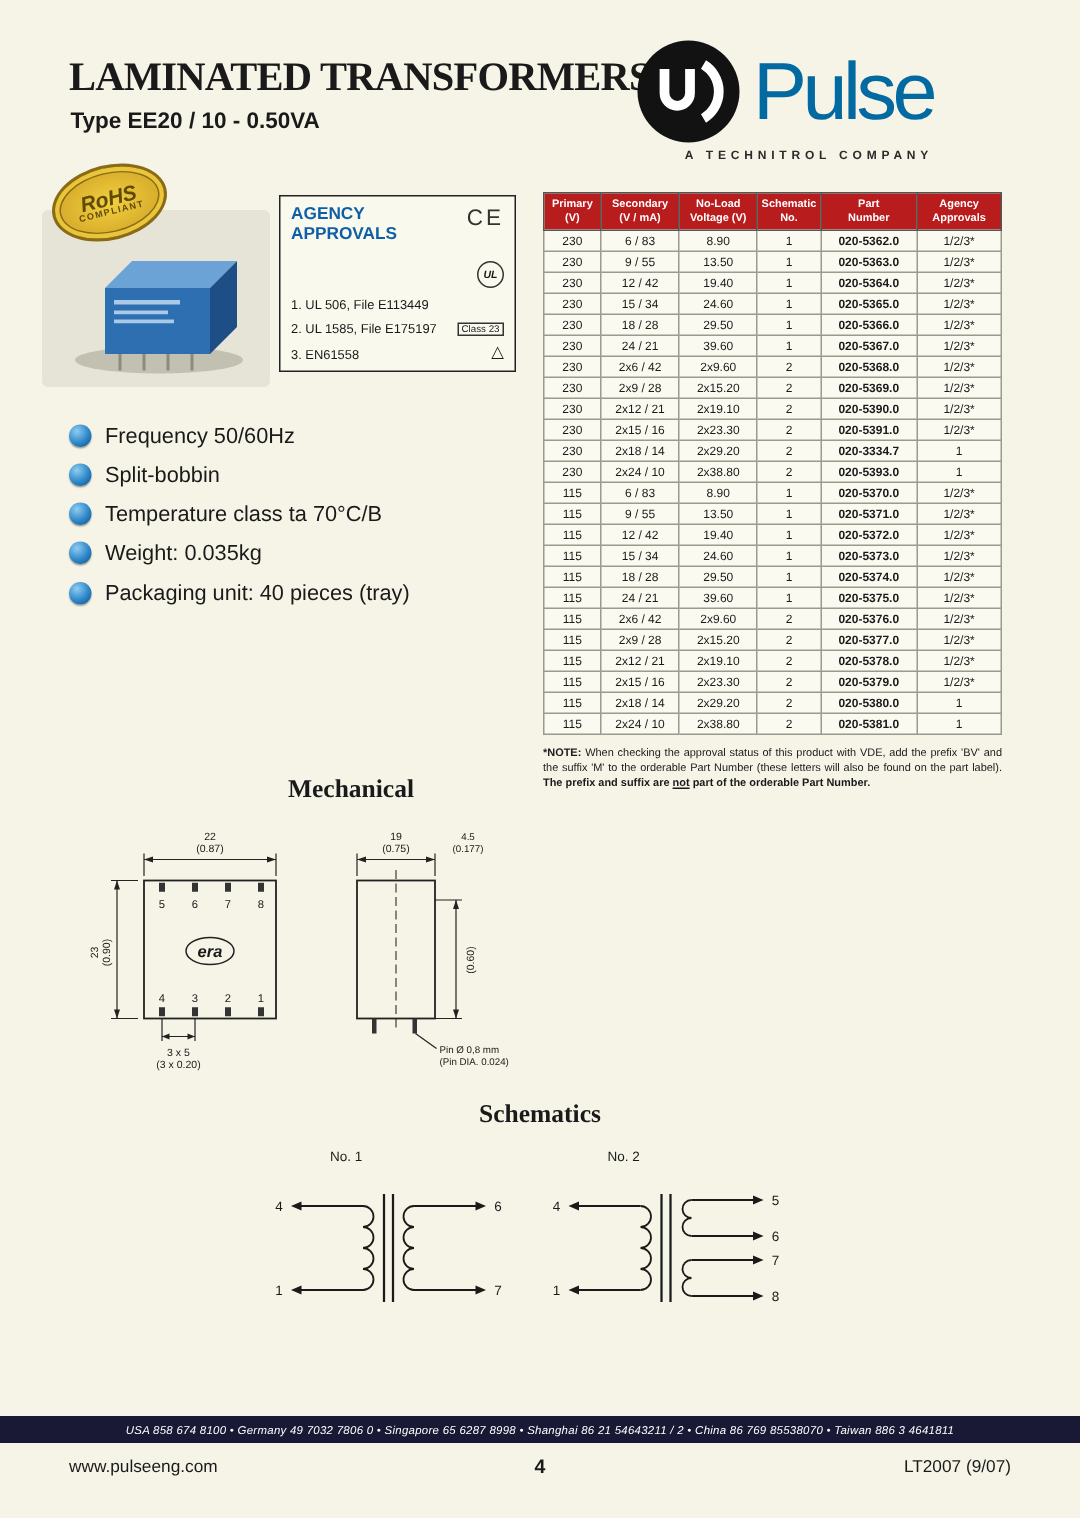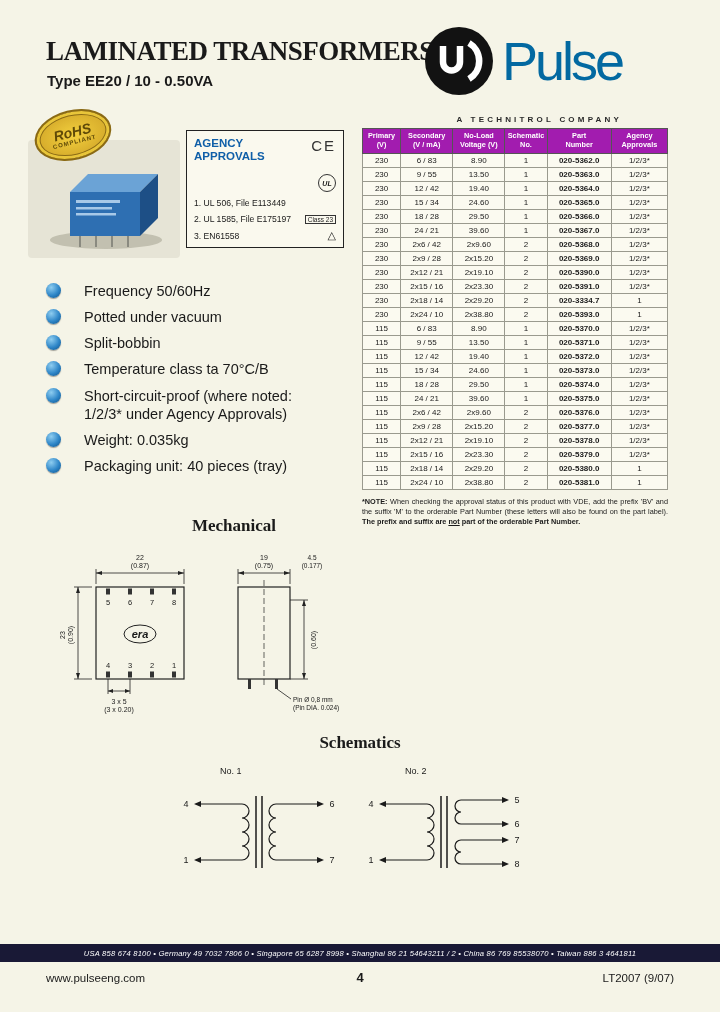--- a/index.html
+++ b/index.html
@@ -6,21 +6,21 @@
   body{background:#9a9a92;font-family:"Liberation Sans",sans-serif;color:#1a1a1a;}
   .page{position:relative;width:720px;height:1012px;background:#f5f4e7;margin:0 auto;overflow:hidden;}
   .abs{position:absolute;}
 
   .title{left:46px;top:36px;font-family:"Liberation Serif",serif;font-weight:bold;font-size:27px;letter-spacing:-0.5px;}
   .subtitle{left:47px;top:72px;font-size:15px;font-weight:bold;}
 
   .brand{left:424px;top:26px;display:flex;flex-direction:column;align-items:flex-end;}
   .brand-row{display:flex;align-items:center;gap:8px;}
   .wordmark{font-size:54px;font-weight:normal;letter-spacing:-3px;line-height:1;color:#0369a1;}
-  .tagline{font-size:8px;letter-spacing:3.2px;color:#2a2a2a;margin-top:19px;font-weight:bold;}
+  .tagline{font-size:8px;letter-spacing:3.2px;color:#2a2a2a;margin-top:3px;font-weight:bold;}
 
   .rohs{left:34px;top:110px;width:74px;height:46px;transform:rotate(-14deg);border-radius:50%;
     background:radial-gradient(#f3d03e,#c89a22);border:2px solid #8a6a15;
     box-shadow:inset 0 0 0 3px #e8c53a, inset 0 0 0 4px #8a6a15;
     display:flex;flex-direction:column;align-items:center;justify-content:center;z-index:3;}
   .rohs-top{font-size:14px;font-weight:bold;font-style:italic;color:#5f4a08;line-height:1;}
   .rohs-bottom{font-size:6px;font-weight:bold;letter-spacing:1px;color:#5f4a08;}
 
   .photo{left:28px;top:140px;}
 
@@ -28,28 +28,28 @@
   .agency-head{display:flex;justify-content:space-between;}
   .agency-title{color:#0f5fa8;font-weight:bold;font-size:11.5px;line-height:1.15;}
   .agency-marks{display:flex;flex-direction:column;align-items:flex-end;gap:20px;}
   .ce{font-size:15px;letter-spacing:2px;color:#333;}
   .ulc{width:16px;height:16px;border:1.2px solid #333;border-radius:50%;display:flex;align-items:center;justify-content:center;font-size:7px;font-weight:bold;font-style:italic;}
   .agency-item{display:flex;justify-content:space-between;align-items:center;font-size:8.6px;margin-top:6px;}
   .classtag{border:1px solid #333;font-size:6.5px;padding:0 2px;white-space:nowrap;}
   .tri{font-size:11px;line-height:1;}
 
   .features{left:46px;top:282px;width:270px;display:flex;flex-direction:column;gap:8px;}
-  .feature{display:flex;gap:23px;font-size:14.5px;align-items:flex-start;line-height:1.25;}
+  .feature{display:flex;gap:9px;font-size:14.5px;align-items:flex-start;line-height:1.25;}
   .ball{flex:none;width:15px;height:15px;border-radius:50%;margin-top:1px;
     background:radial-gradient(circle at 35% 30%,#8ecdf0 0%,#2e86c8 55%,#0b4d85 100%);
     box-shadow:0 1px 1px rgba(0,0,0,.35);}
 
   .spec{left:362px;top:128px;width:306px;}
   .spec table{border-collapse:collapse;width:100%;}
-  .spec th{background:#a21caf;color:#fff;font-size:7.3px;font-weight:bold;padding:3px 1px;border:1px solid #555;white-space:pre-line;line-height:1.2;vertical-align:middle;text-align:center;}
+  .spec th{background:#b91c1c;color:#fff;font-size:7.3px;font-weight:bold;padding:3px 1px;border:1px solid #555;white-space:pre-line;line-height:1.2;vertical-align:middle;text-align:center;}
   .spec td{border:1px solid #9a9a8e;font-size:8px;text-align:center;padding:2px 1px;background:#fbfaf0;}
   .spec td.part{font-weight:bold;}
   .note{margin-top:7px;font-size:7.3px;line-height:1.4;text-align:justify;}
   .note .nb{font-weight:bold;}
   .note .u{font-weight:bold;text-decoration:underline;}
 
   .sec-mech{left:0;top:516px;width:396px;text-align:center;font-family:"Liberation Serif",serif;font-weight:bold;font-size:17px;margin-left:36px;}
   .sec-schem{left:0;top:733px;width:720px;text-align:center;font-family:"Liberation Serif",serif;font-weight:bold;font-size:17px;}
 
   .mech{left:58px;top:542px;}
@@ -134,39 +134,31 @@
     </div>
   </div>
 
   <div class="abs features">
 
       <div class="feature">
         <span class="ball"></span>
         <span class="ftext">Frequency 50/60Hz</span>
       </div>
 
-      <div class="feature">
-        <span class="ball"></span>
-        <span class="ftext">Potted under vacuum</span>
-      </div>
 
       <div class="feature">
         <span class="ball"></span>
         <span class="ftext">Split-bobbin</span>
       </div>
 
       <div class="feature">
         <span class="ball"></span>
         <span class="ftext">Temperature class ta 70°C/B</span>
       </div>
 
-      <div class="feature">
-        <span class="ball"></span>
-        <span class="ftext">Short-circuit-proof (where noted: 1/2/3* under Agency Approvals)</span>
-      </div>
 
       <div class="feature">
         <span class="ball"></span>
         <span class="ftext">Weight: 0.035kg</span>
       </div>
 
       <div class="feature">
         <span class="ball"></span>
         <span class="ftext">Packaging unit: 40 pieces (tray)</span>
       </div>

